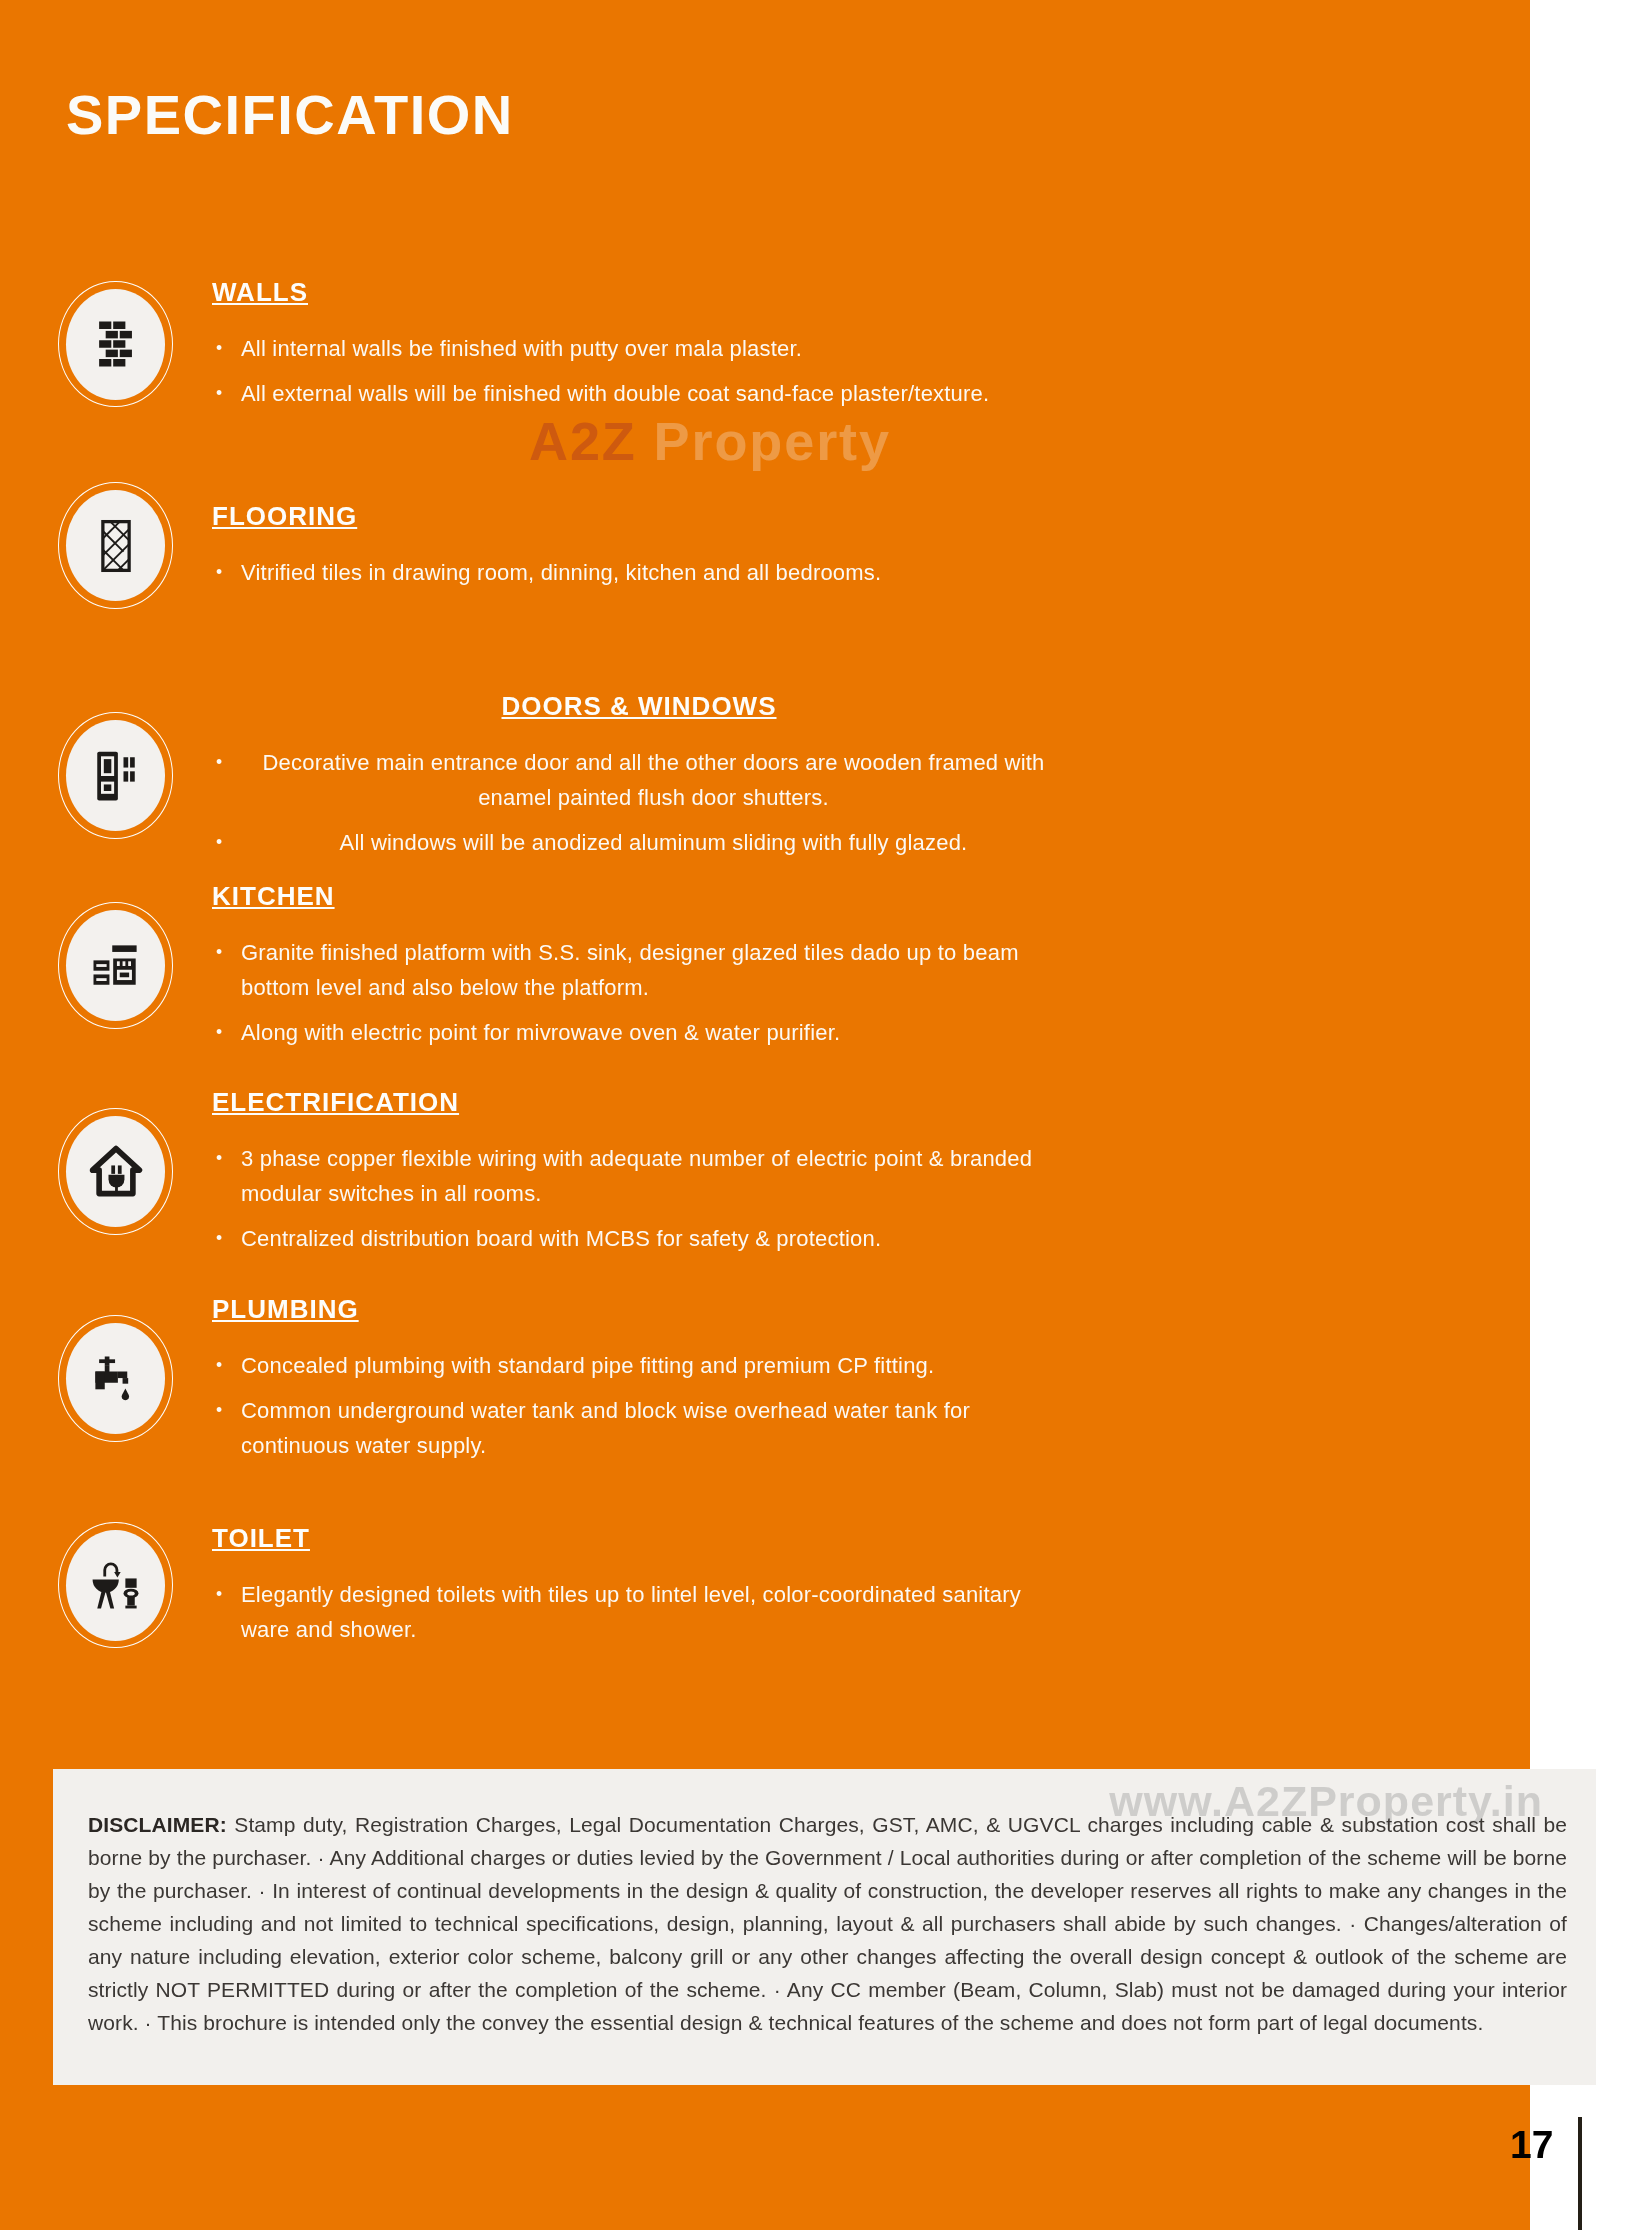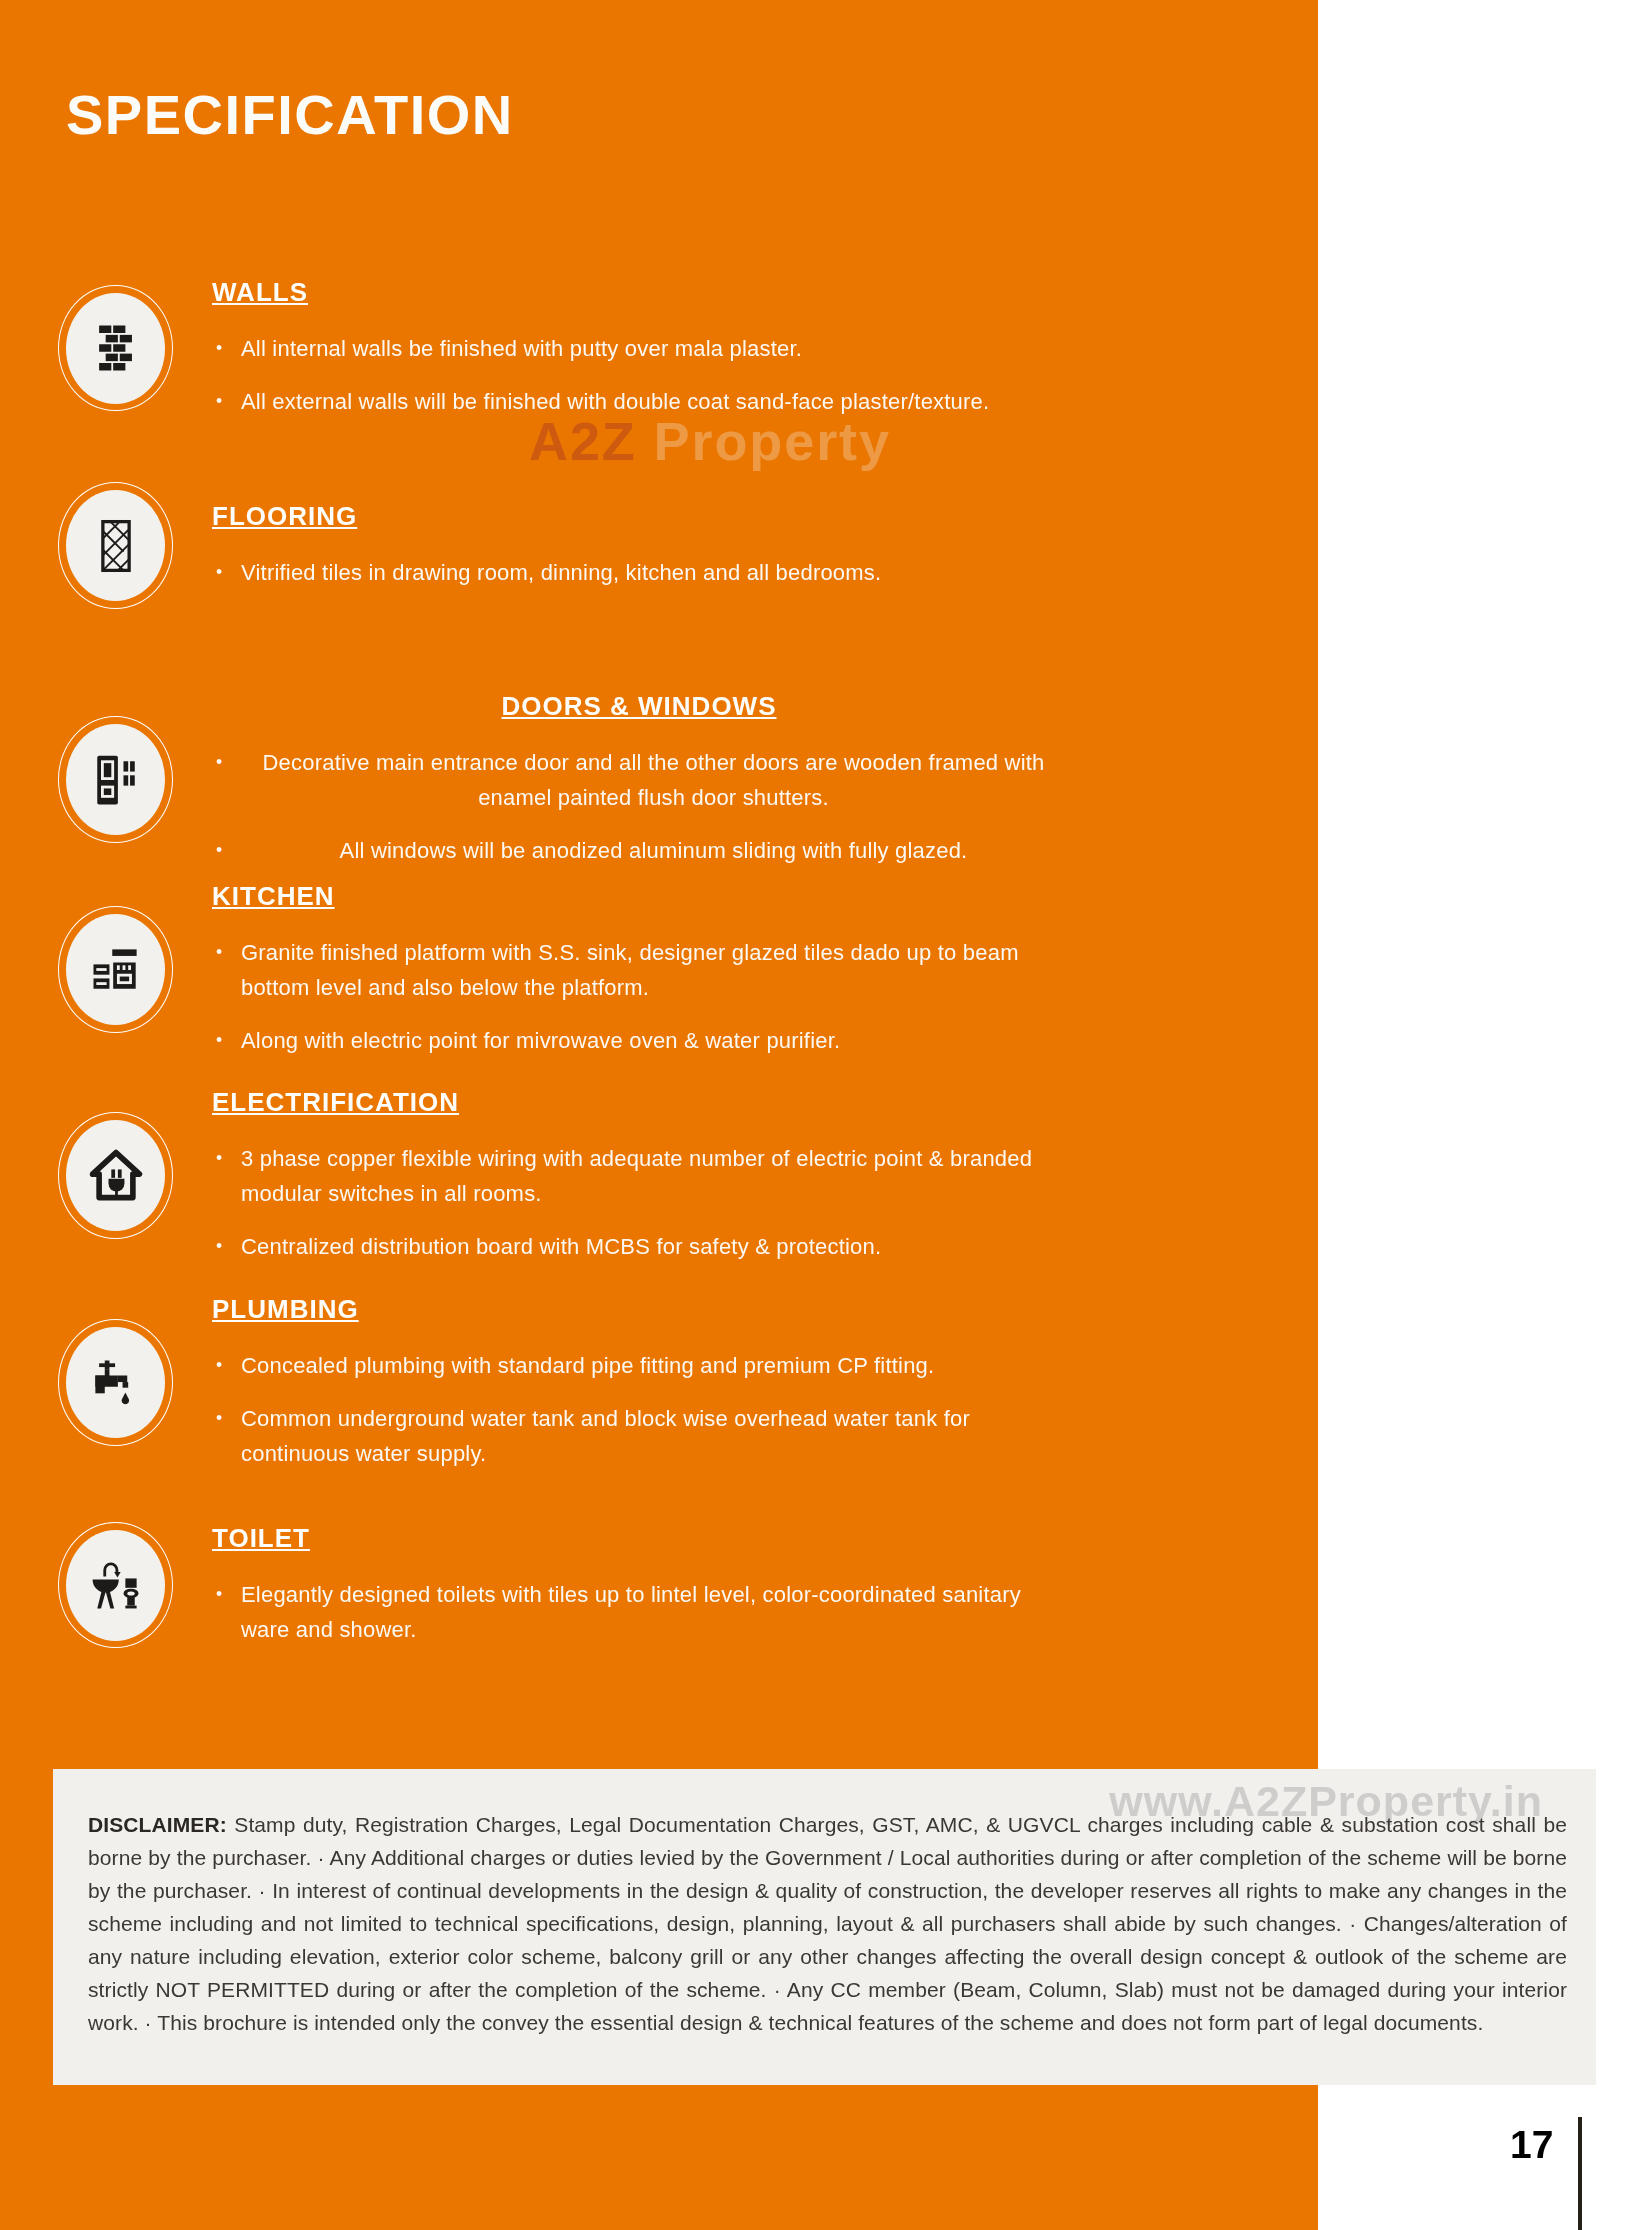--- a/index.html
+++ b/index.html
@@ -1,37 +1,37 @@
 <!DOCTYPE html>
 <html><head>
 <meta charset="utf-8">
 <style>
   html,body{margin:0;padding:0;}
   body{width:1650px;height:2231px;overflow:hidden;font-family:"Liberation Sans",sans-serif;}
-  .page{position:relative;width:1318px;height:2231px;background:#EA7600;}
+  .page{position:relative;width:1530px;height:2231px;background:#EA7600;}
 
   .page-title{position:absolute;left:66px;top:82px;font-size:56px;font-weight:700;
     color:#FBFBF8;letter-spacing:1.5px;}
 
   .section{position:absolute;left:66px;width:1514px;display:flex;align-items:center;}
   .icon-badge{position:relative;width:99px;height:111px;flex:0 0 auto;}
   .icon-ring{position:absolute;inset:-7.8px;border:1.9px solid #FDFDFB;border-radius:50%;}
   .icon-circle{position:absolute;inset:0;background:#F3F1EE;border-radius:50%;
     display:flex;align-items:center;justify-content:center;}
   .icon-circle svg{width:60px;height:60px;}
   .glyph{fill:#1D1B19;}
   .glyph-light{fill:#F3F1EE;}
   .stroke{fill:none;stroke:#1D1B19;}
 
   .section-text{margin-left:47px;max-width:854px;}
   .section-title{font-size:26px;font-weight:600;color:#FDFDFB;letter-spacing:1px;margin-bottom:23px;text-decoration:underline;}
   .bullets{margin:0;padding:0;list-style:none;}
   .bullet{position:relative;padding-left:29px;font-size:22px;line-height:35px;
     color:#FCF9F4;letter-spacing:0.2px;}
-  .bullet + .bullet{margin-top:18px;}
+  .bullet + .bullet{margin-top:10px;}
   .bullet::before{content:"•";position:absolute;left:3.9px;top:0;font-size:17.5px;line-height:35px;color:#FCF9F4;}
 
   .watermark-center{position:absolute;left:529px;top:378px;font-size:54px;font-weight:700;
     letter-spacing:1.9px;white-space:nowrap;pointer-events:none;margin-top:32px;}
   .watermark-center .wm-a2z{color:rgba(178,62,30,0.50);}
   .watermark-center .wm-prop{color:rgba(247,240,228,0.30);}
 
   .disclaimer-box{position:absolute;left:53px;top:1769px;width:1543px;height:316px;
     background:#F2F0ED;box-sizing:border-box;padding:39px 29px 0 35px;}
   .watermark-disclaimer{position:absolute;right:53px;top:7.8px;font-size:43px;font-weight:600;

